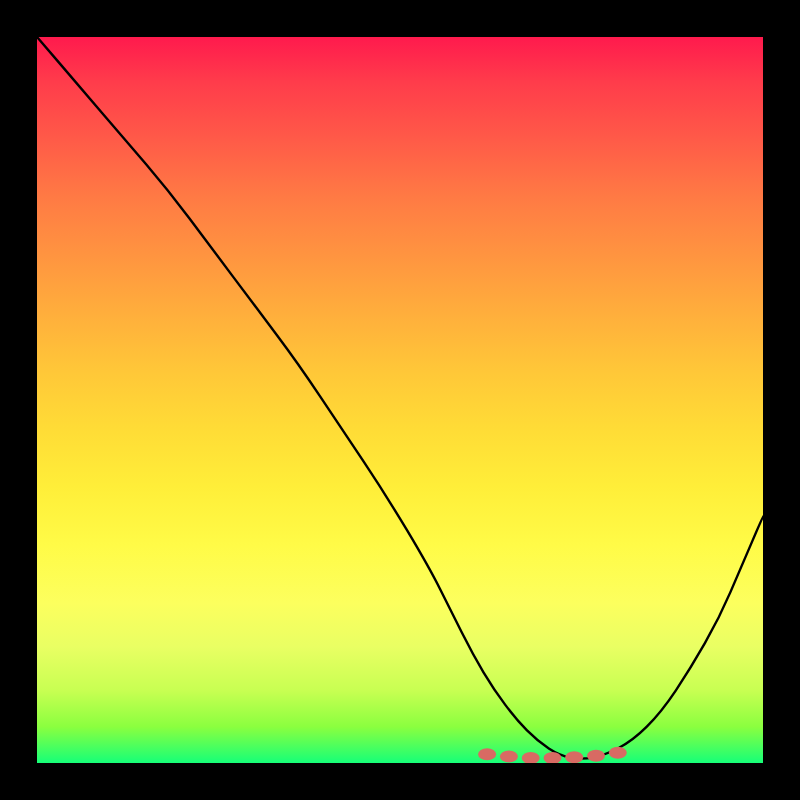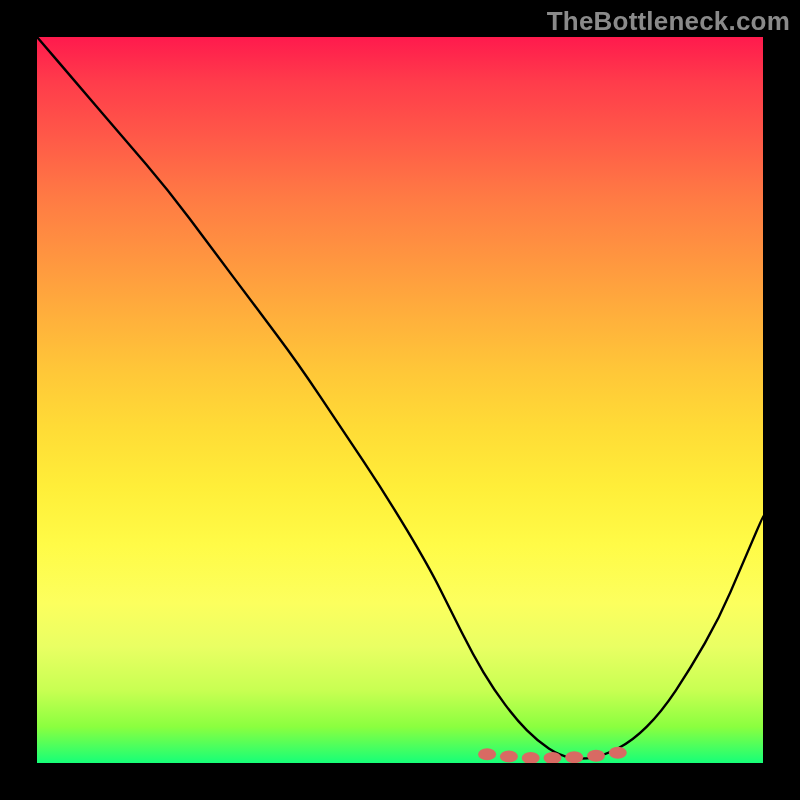--- a/index.html
+++ b/index.html
@@ -59,21 +59,20 @@
     top: 0;
     width: 726px;
     height: 726px;
   }
 </style>
 </head>
 <body>
 
 <div class="frame">
 
-  <div class="watermark">TheBottleneck.com</div>
 
   <div class="plot">
     <svg class="curve" viewBox="0 0 726 726" preserveAspectRatio="none">
       <path id="main-curve" fill="none" stroke="#000" stroke-width="2.4" stroke-linecap="round" stroke-linejoin="round" d="M 0.0 0.0 Q 0.0 0.0 21.8 25.4 Q 43.6 50.8 65.3 76.2 Q 87.1 101.6 108.9 127.0 Q 130.7 152.5 152.5 181.5 Q 174.2 210.5 196.0 239.6 Q 217.8 268.6 239.6 297.7 Q 261.4 326.7 283.1 359.4 Q 304.9 392.0 326.7 424.7 Q 348.5 457.4 370.3 493.7 Q 392.0 530.0 402.9 551.8 Q 413.8 573.5 424.7 595.3 Q 435.6 617.1 446.5 635.3 Q 457.4 653.4 468.3 667.9 Q 479.2 682.4 490.0 693.3 Q 500.9 704.2 511.8 711.5 Q 522.7 718.7 533.6 720.6 Q 544.5 722.4 555.4 720.6 Q 566.3 718.7 580.8 711.5 Q 595.3 704.2 609.8 689.7 Q 624.4 675.2 638.9 653.4 Q 653.4 631.6 667.9 606.2 Q 682.4 580.8 693.3 555.4 Q 704.2 530.0 715.1 504.6 T 726.0 479.2 "></path>
       <g id="marker-group">
           <ellipse cx="450.1" cy="717.3" rx="9" ry="6" fill="#d86a63"></ellipse>
           <ellipse cx="471.9" cy="719.5" rx="9" ry="6" fill="#d86a63"></ellipse>
           <ellipse cx="493.7" cy="720.9" rx="9" ry="6" fill="#d86a63"></ellipse>
           <ellipse cx="515.5" cy="720.9" rx="9" ry="6" fill="#d86a63"></ellipse>
           <ellipse cx="537.2" cy="720.2" rx="9" ry="6" fill="#d86a63"></ellipse>

